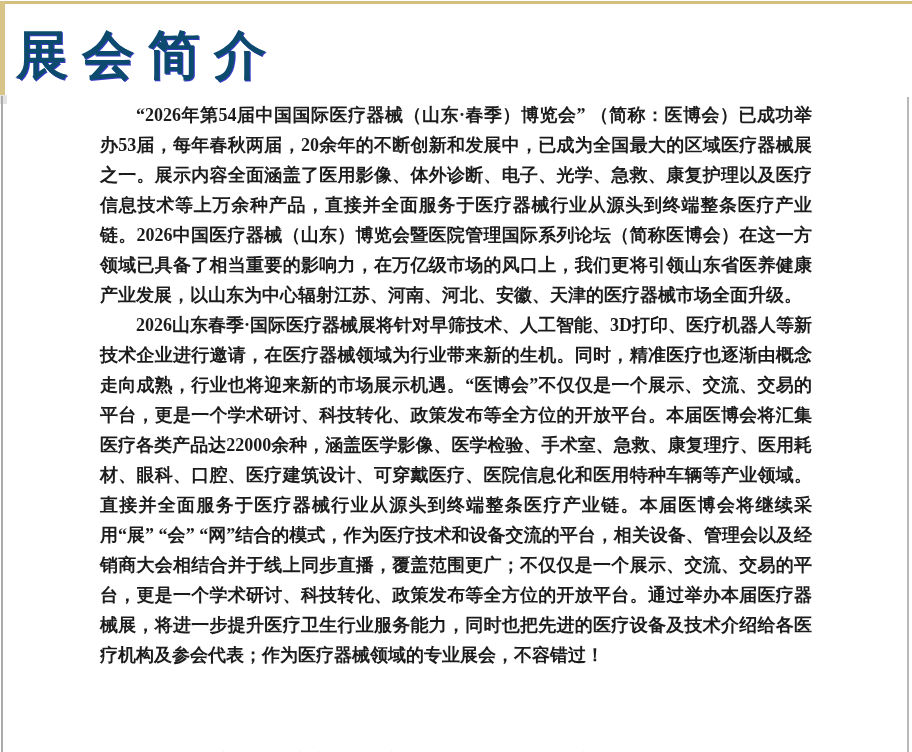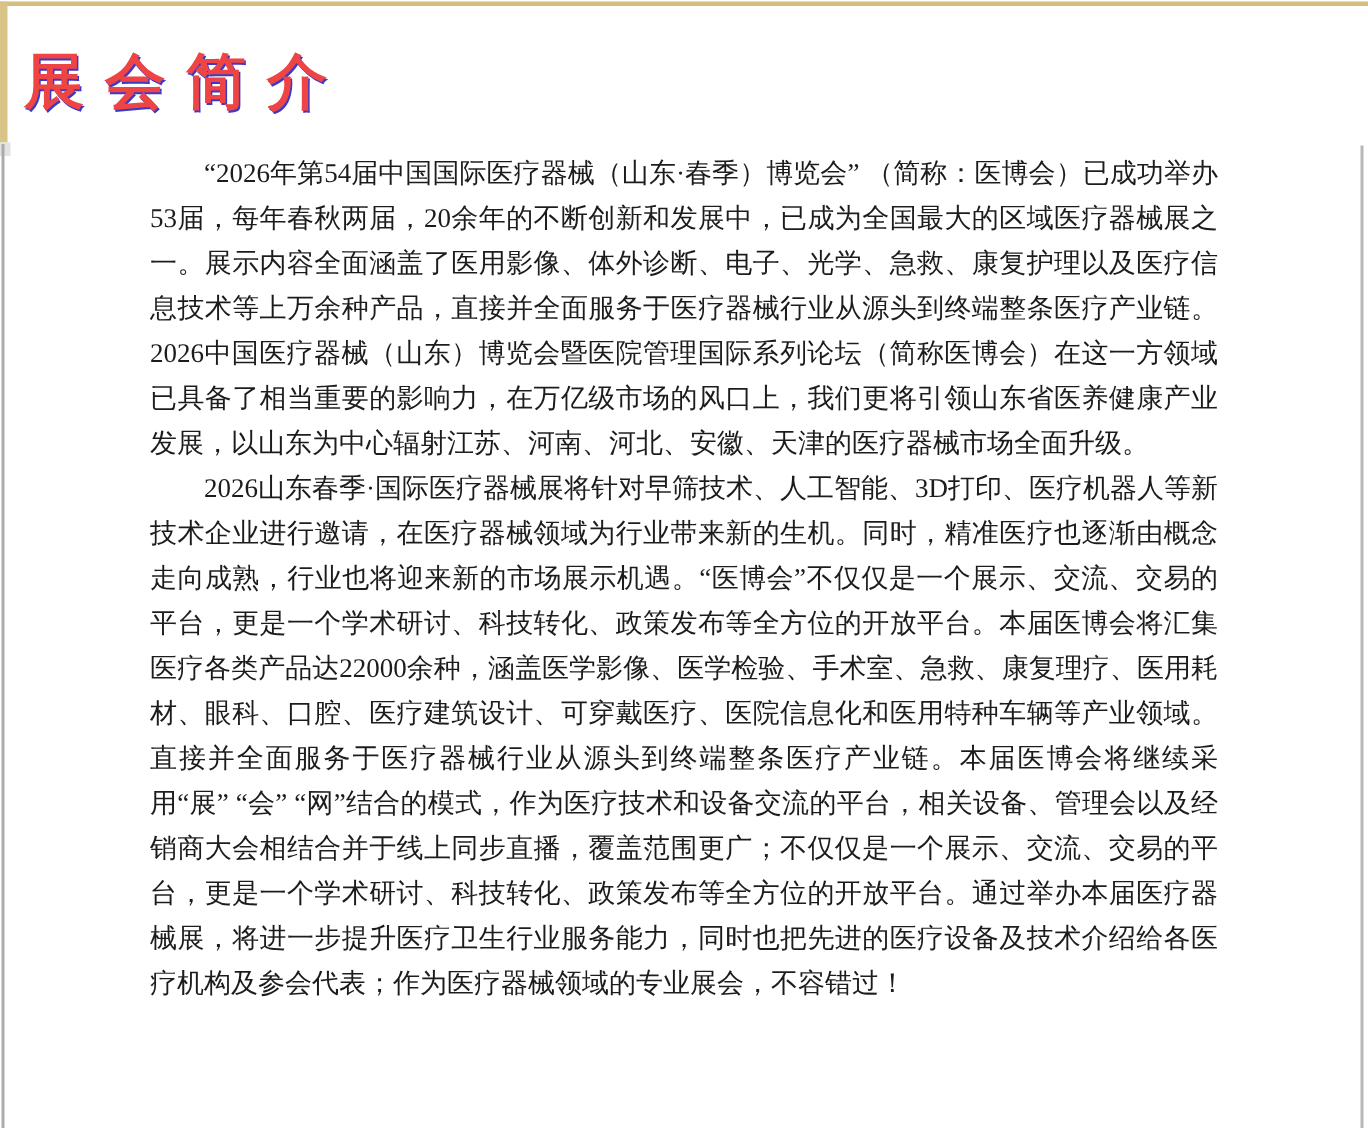--- a/index.html
+++ b/index.html
@@ -40,37 +40,38 @@
     position: absolute;
     top: 97px; right: 3px;
     width: 2px; bottom: 0;
     background: #b8b8b8;
   }
   
   .page-title {
     margin: 26px 0 0 16px;
     font-family: "DejaVu Serif", "Liberation Serif", serif;
     font-weight: bold;
-    font-size: 40px;
+    font-size: 52px;
     line-height: 58px;
     letter-spacing: 14px;
-    color: #ef4444;
+    color: #0c4a6e;
     text-shadow: 1px 1px 0 #3a3ac9;
   }
   
   .content {
     margin: 16px 100px 0 100px;
     font-size: 18px;
     line-height: 30px;
     color: #1c1c1c;
     text-align: justify;
   }
   .content p {
     text-indent: 2em;
     margin: 0;
+    font-weight: bold;
   }
   .closing-line {
     margin-top: 76px;
     font-size: 18px;
     line-height: 30px;
     color: #1c1c1c;
     text-align: center;
   }
 </style>
 </head>

